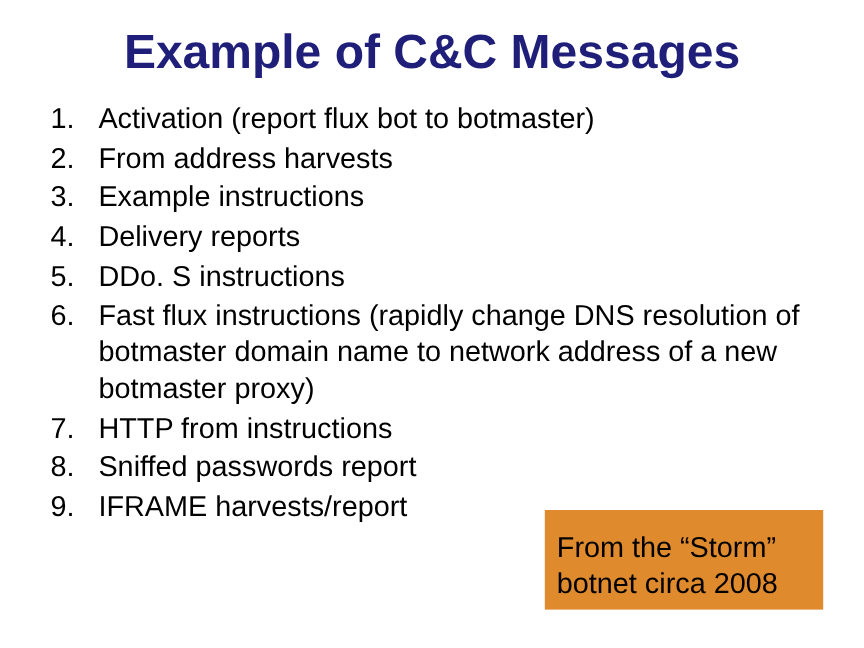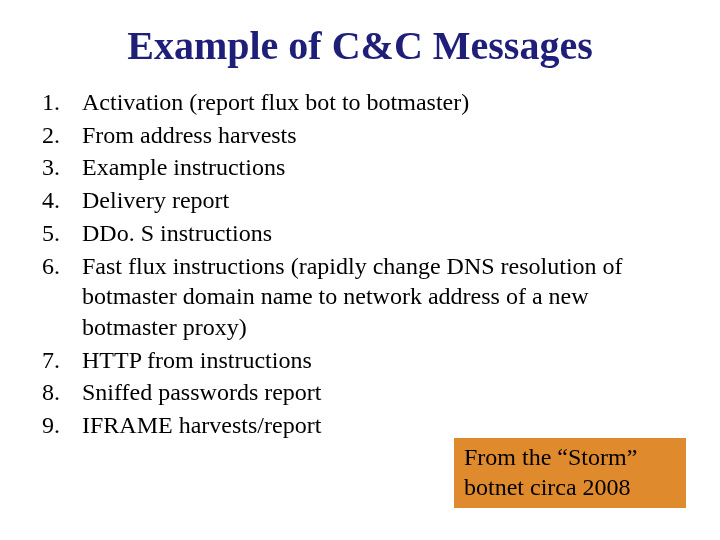--- a/index.html
+++ b/index.html
@@ -1,15 +1,15 @@
 <!DOCTYPE html>
 <html><head>
 <meta charset="utf-8">
 <style>
-  * { margin: 0; padding: 0; box-sizing: border-box; font-family: Liberation Serif, serif; }
+  * { margin: 0; padding: 0; box-sizing: border-box; }
   html, body { width: 720px; height: 540px; }
   body {
     background: #ffffff;
     font-family: Arial, Helvetica, sans-serif;
     position: relative;
     overflow: hidden;
   }
   .title {
     color: #1f1f7a;
     font-size: 40px;
@@ -40,21 +40,21 @@
   }
   .callout {
     position: absolute;
     right: 34px;
     bottom: 32px;
     width: 232px;
     background: #e08a2e;
     color: #000000;
     font-size: 24px;
     line-height: 1.25;
-    padding: 4px 10px 6px 10px;
+    padding: 17px 10px 6px 10px;
   }
 </style>
 </head>
 <body>
 
 <div class="title">Example of C&amp;C Messages</div>
 
 <div class="list">
   <div class="row">
     <div class="num">1.</div>
@@ -63,21 +63,21 @@
   <div class="row">
     <div class="num">2.</div>
     <div class="txt">From address harvests</div>
   </div>
   <div class="row">
     <div class="num">3.</div>
     <div class="txt">Example instructions</div>
   </div>
   <div class="row">
     <div class="num">4.</div>
-    <div class="txt">Delivery report</div>
+    <div class="txt">Delivery reports</div>
   </div>
   <div class="row">
     <div class="num">5.</div>
     <div class="txt">DDo. S instructions</div>
   </div>
   <div class="row">
     <div class="num">6.</div>
     <div class="txt">Fast flux instructions (rapidly change DNS resolution of botmaster domain name to network address of a new botmaster proxy)</div>
   </div>
   <div class="row">

